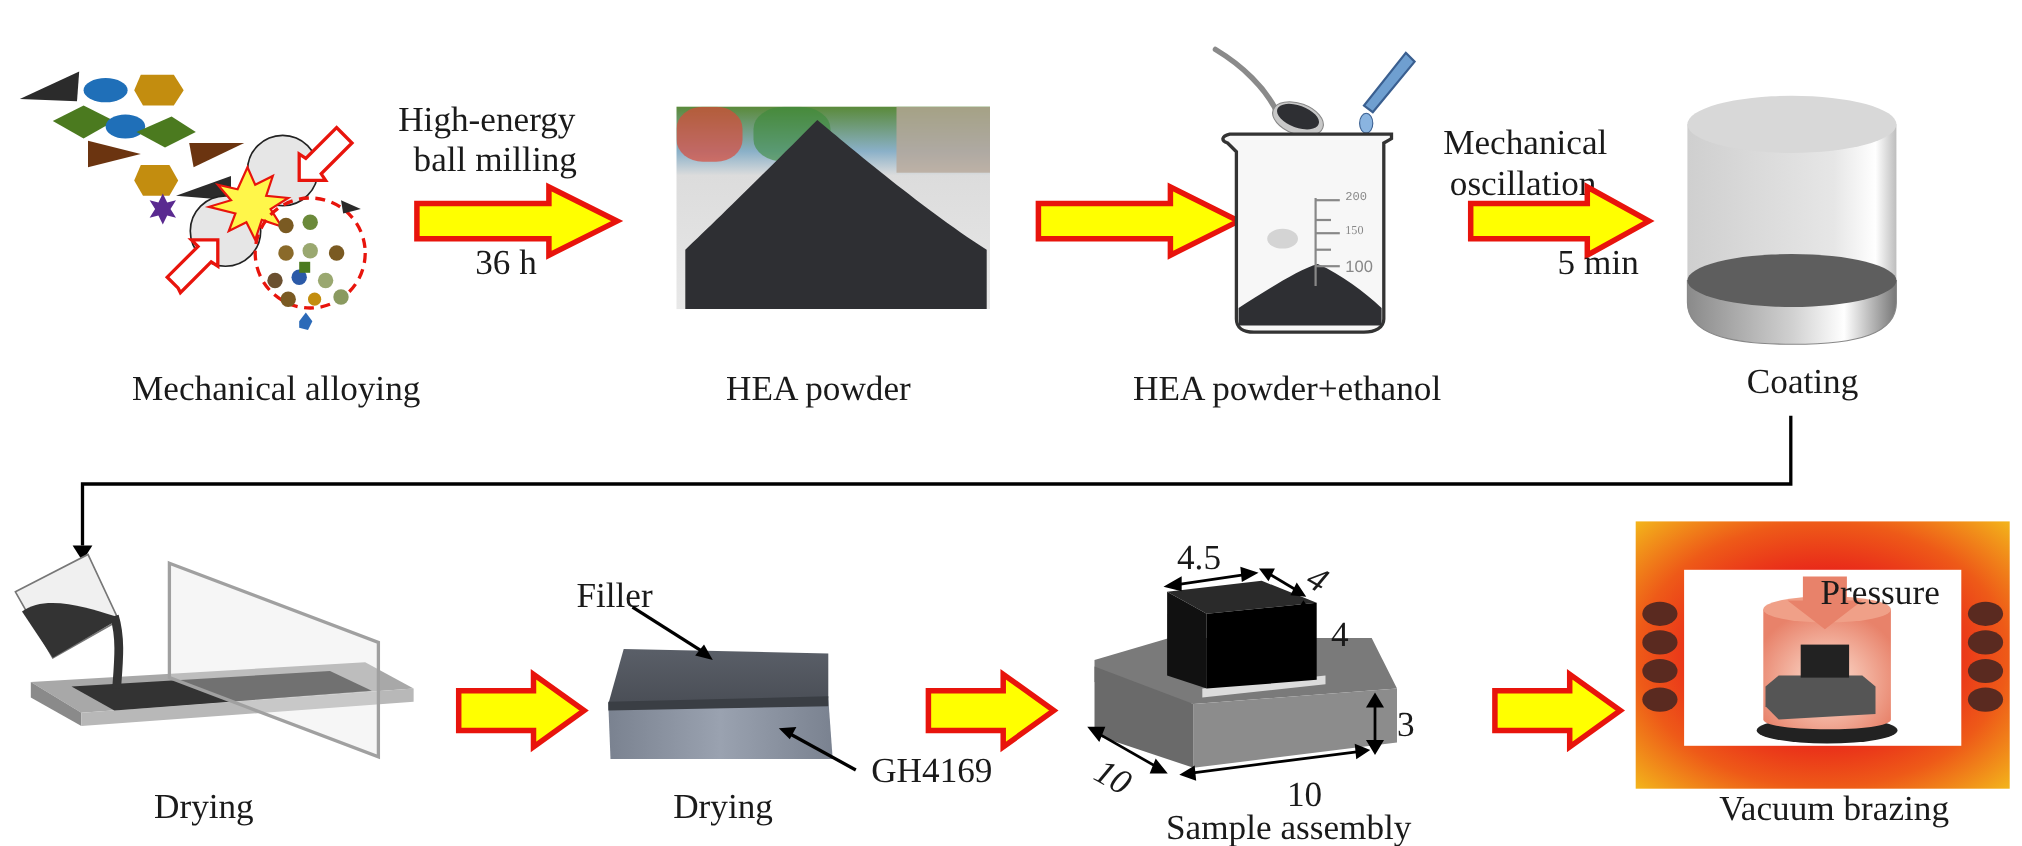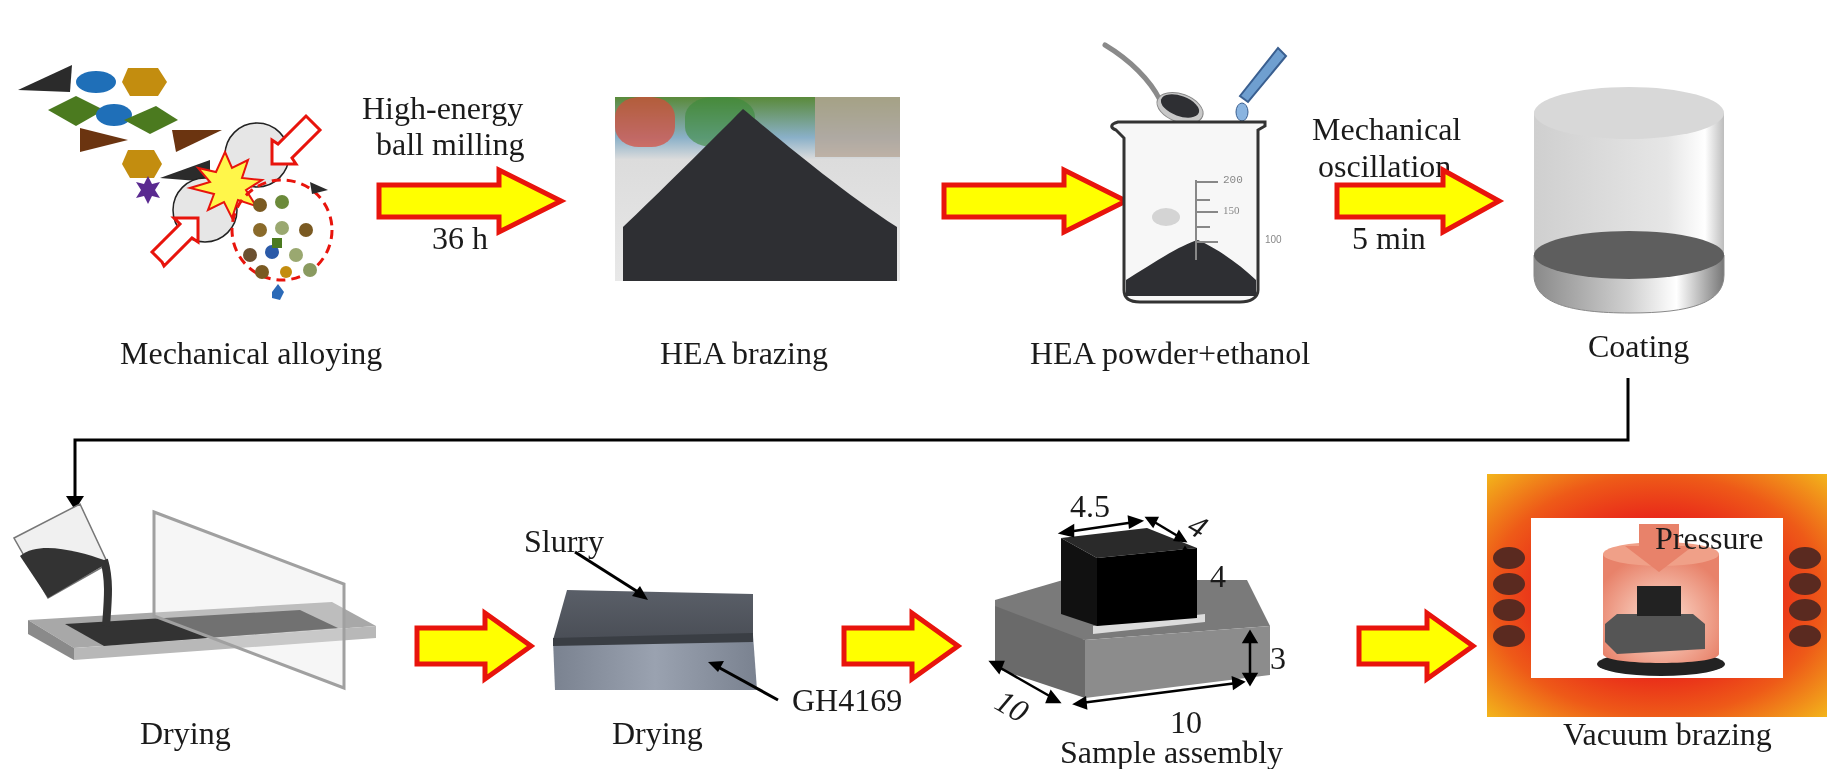--- a/index.html
+++ b/index.html
@@ -62,21 +62,21 @@
 <div class="label" style="left:432px;top:222px">36 h</div>
 
 <div class="abs" style="left:615px;top:97px;width:285px;height:184px;overflow:hidden;background:linear-gradient(180deg,#5a8a3a 0%,#8ab0c8 22%,#dcdcdc 34%,#e8e8e8 100%);">
   <div class="abs" style="left:0;top:0;width:60px;height:50px;background:#d84a3a;opacity:.7;border-radius:40%"></div>
   <div class="abs" style="left:70px;top:0;width:70px;height:50px;background:#3a8a3a;opacity:.6;border-radius:40%"></div>
   <div class="abs" style="left:200px;top:0;width:85px;height:60px;background:#b8a898;opacity:.8"></div>
   <svg class="abs" style="left:0;top:0" width="285" height="184" viewBox="0 0 285 184">
     <path d="M8,130 C40,100 100,40 128,12 C150,30 220,90 282,130 L282,184 L8,184 Z" fill="#2e2f33"></path>
   </svg>
 </div>
-<div class="label" style="left:660px;top:337px">HEA brazing</div>
+<div class="label" style="left:660px;top:337px">HEA powder</div>
 
 <svg class="abs" style="left:940px;top:166px" width="190" height="70" viewBox="0 0 190 70">
   <polygon points="4,19 124,19 124,4 186,35 124,66 124,51 4,51" fill="#ffff00" stroke="#e8140c" stroke-width="5"></polygon>
 </svg>
 
 <svg class="abs" style="left:1100px;top:40px" width="190" height="270" viewBox="0 0 190 270">
   <g>
     <path d="M5,5 C30,20 50,40 60,60" stroke="#8a8a8a" stroke-width="5" fill="none" stroke-linecap="round"></path>
     <ellipse cx="80" cy="68" rx="24" ry="14" transform="rotate(20 80 68)" fill="#c8c8c8" stroke="#888"></ellipse>
     <ellipse cx="80" cy="66" rx="20" ry="10" transform="rotate(20 80 66)" fill="#2e2f33"></ellipse>
@@ -92,29 +92,29 @@
     <line x1="96" y1="140" x2="96" y2="220" stroke="#888" stroke-width="2"></line>
     <line x1="96" y1="142" x2="118" y2="142" stroke="#888" stroke-width="2"></line>
     <line x1="96" y1="160" x2="110" y2="160" stroke="#888" stroke-width="2"></line>
     <line x1="96" y1="172" x2="118" y2="172" stroke="#888" stroke-width="2"></line>
     <line x1="96" y1="187" x2="110" y2="187" stroke="#888" stroke-width="2"></line>
     <line x1="96" y1="202" x2="118" y2="202" stroke="#888" stroke-width="2"></line>
   </g>
 </svg>
 <div class="abs" style="left:1223px;top:174px;font-family:Liberation Mono, monospace;font-size:11px;color:#888">200</div>
 <div class="abs" style="left:1223px;top:204px;font-family:Liberation Serif, serif;font-size:11px;color:#888">150</div>
-<div class="abs" style="left:1265px;top:234px;font-family:'Liberation Sans',sans-serif;font-size:10px;color:#888">100</div>
+<div class="abs" style="left:1223px;top:234px;font-family:'Liberation Sans',sans-serif;font-size:15px;color:#888">100</div>
 <div class="label" style="left:1030px;top:337px">HEA powder+ethanol</div>
 
 <div class="label center" style="left:1312px;top:113px">Mechanical</div>
 <div class="label center" style="left:1318px;top:150px">oscillation</div>
 <svg class="abs" style="left:1333px;top:166px" width="170" height="70" viewBox="0 0 170 70">
   <polygon points="4,19 110,19 110,4 166,35 110,66 110,51 4,51" fill="#ffff00" stroke="#e8140c" stroke-width="5"></polygon>
 </svg>
-<div class="label" style="left:1352px;top:222px">5 min</div>
+<div class="label" style="left:1416px;top:222px">5 min</div>
 
 <svg class="abs" style="left:1530px;top:85px" width="200" height="240" viewBox="0 0 200 240">
   <defs>
     <linearGradient id="cylSide" x1="0" x2="1" y1="0" y2="0">
       <stop offset="0" stop-color="#cfcfcf"></stop>
         <stop offset=".7" stop-color="#e6e6e6"></stop>
         <stop offset=".9" stop-color="#ffffff"></stop>
         <stop offset="1" stop-color="#bdbdbd"></stop>
     </linearGradient>
     <linearGradient id="cylBase" x1="0" x2="1" y1="0" y2="0">
@@ -147,21 +147,21 @@
     <path d="M104,60 C110,80 108,100 106,126" stroke="#333" stroke-width="8" fill="none"></path>
   </g>
   <polygon points="154,12 344,84 344,188 154,116" fill="rgba(230,230,230,0.35)" stroke="#a0a0a0" stroke-width="3"></polygon>
 </svg>
 <div class="label" style="left:140px;top:717px">Drying</div>
 
 <svg class="abs" style="left:413px;top:610px" width="122" height="72" viewBox="0 0 122 72">
   <polygon points="4,18 72,18 72,3 118,36 72,69 72,54 4,54" fill="#ffff00" stroke="#e8140c" stroke-width="5"></polygon>
 </svg>
 
-<div class="label" style="left:524px;top:525px">Slurry</div>
+<div class="label" style="left:524px;top:525px">Filler</div>
 <svg class="abs" style="left:545px;top:580px" width="230" height="120" viewBox="0 0 230 120">
   <defs>
     <linearGradient id="dryTop" x1="0" x2="0" y1="0" y2="1">
         <stop offset="0" stop-color="#5a5f68"></stop>
         <stop offset="1" stop-color="#4a4e56"></stop>
       </linearGradient>
     <linearGradient id="drySide" x1="0" x2="1" y1="0" y2="0">
         <stop offset="0" stop-color="#7a8290"></stop>
         <stop offset=".5" stop-color="#9aa2b0"></stop>
         <stop offset="1" stop-color="#7a8290"></stop>

